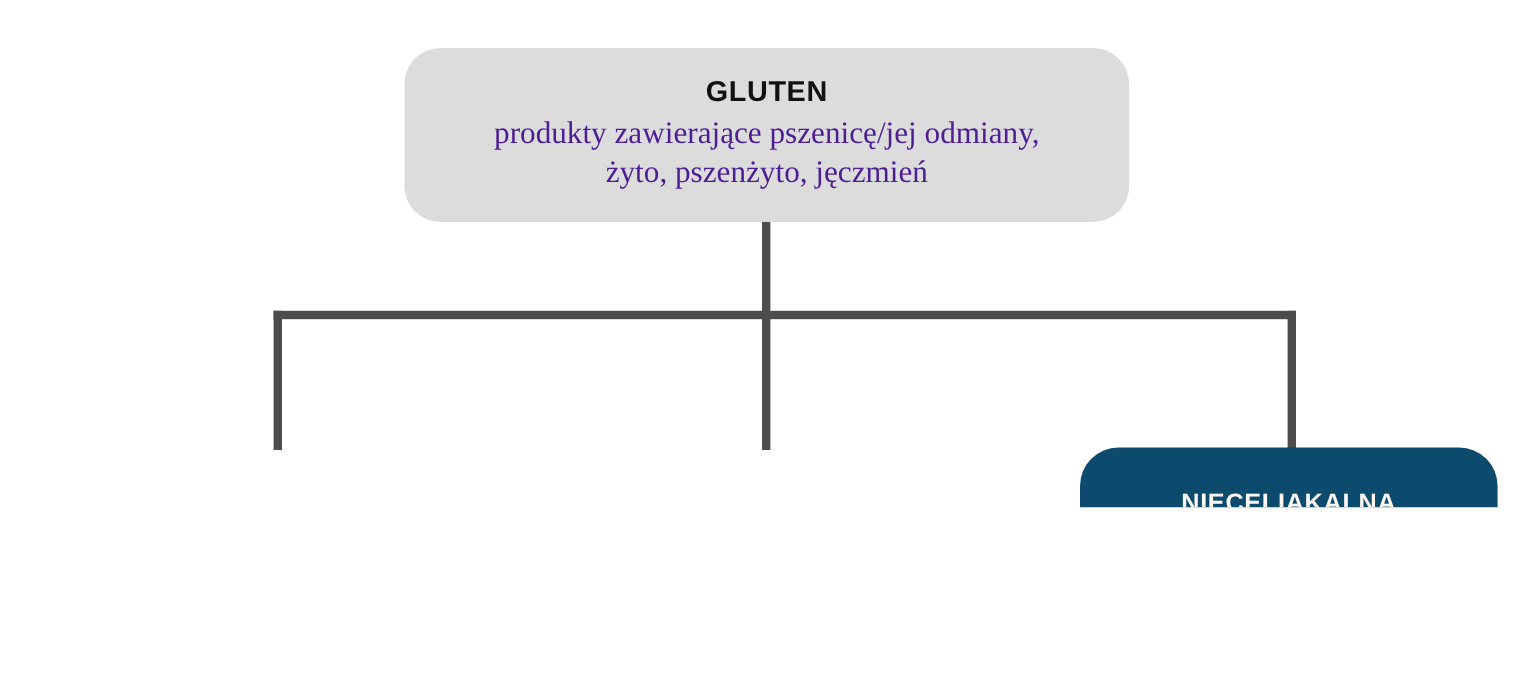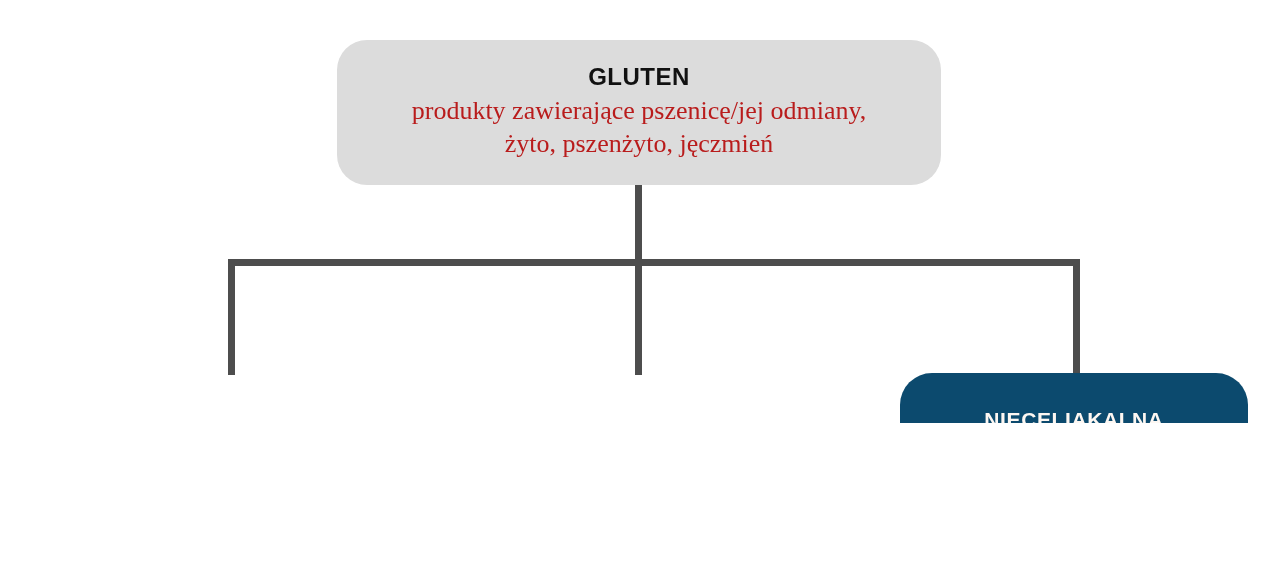--- a/index.html
+++ b/index.html
@@ -39,21 +39,21 @@
     font-weight: bold;
     font-size: 24px;
     letter-spacing: 0.5px;
     color: #111111;
     line-height: 30px;
     text-align: center;
   }
   .root-desc {
     font-family: "Liberation Serif", serif;
     font-size: 26px;
-    color: #b91c1c;
+    color: #4c1d95;
     line-height: 33px;
     text-align: center;
     white-space: pre-line;
     margin-top: 2px;
   }
 
   
   .conn {
     position: absolute;
     background: #4d4d4d;

